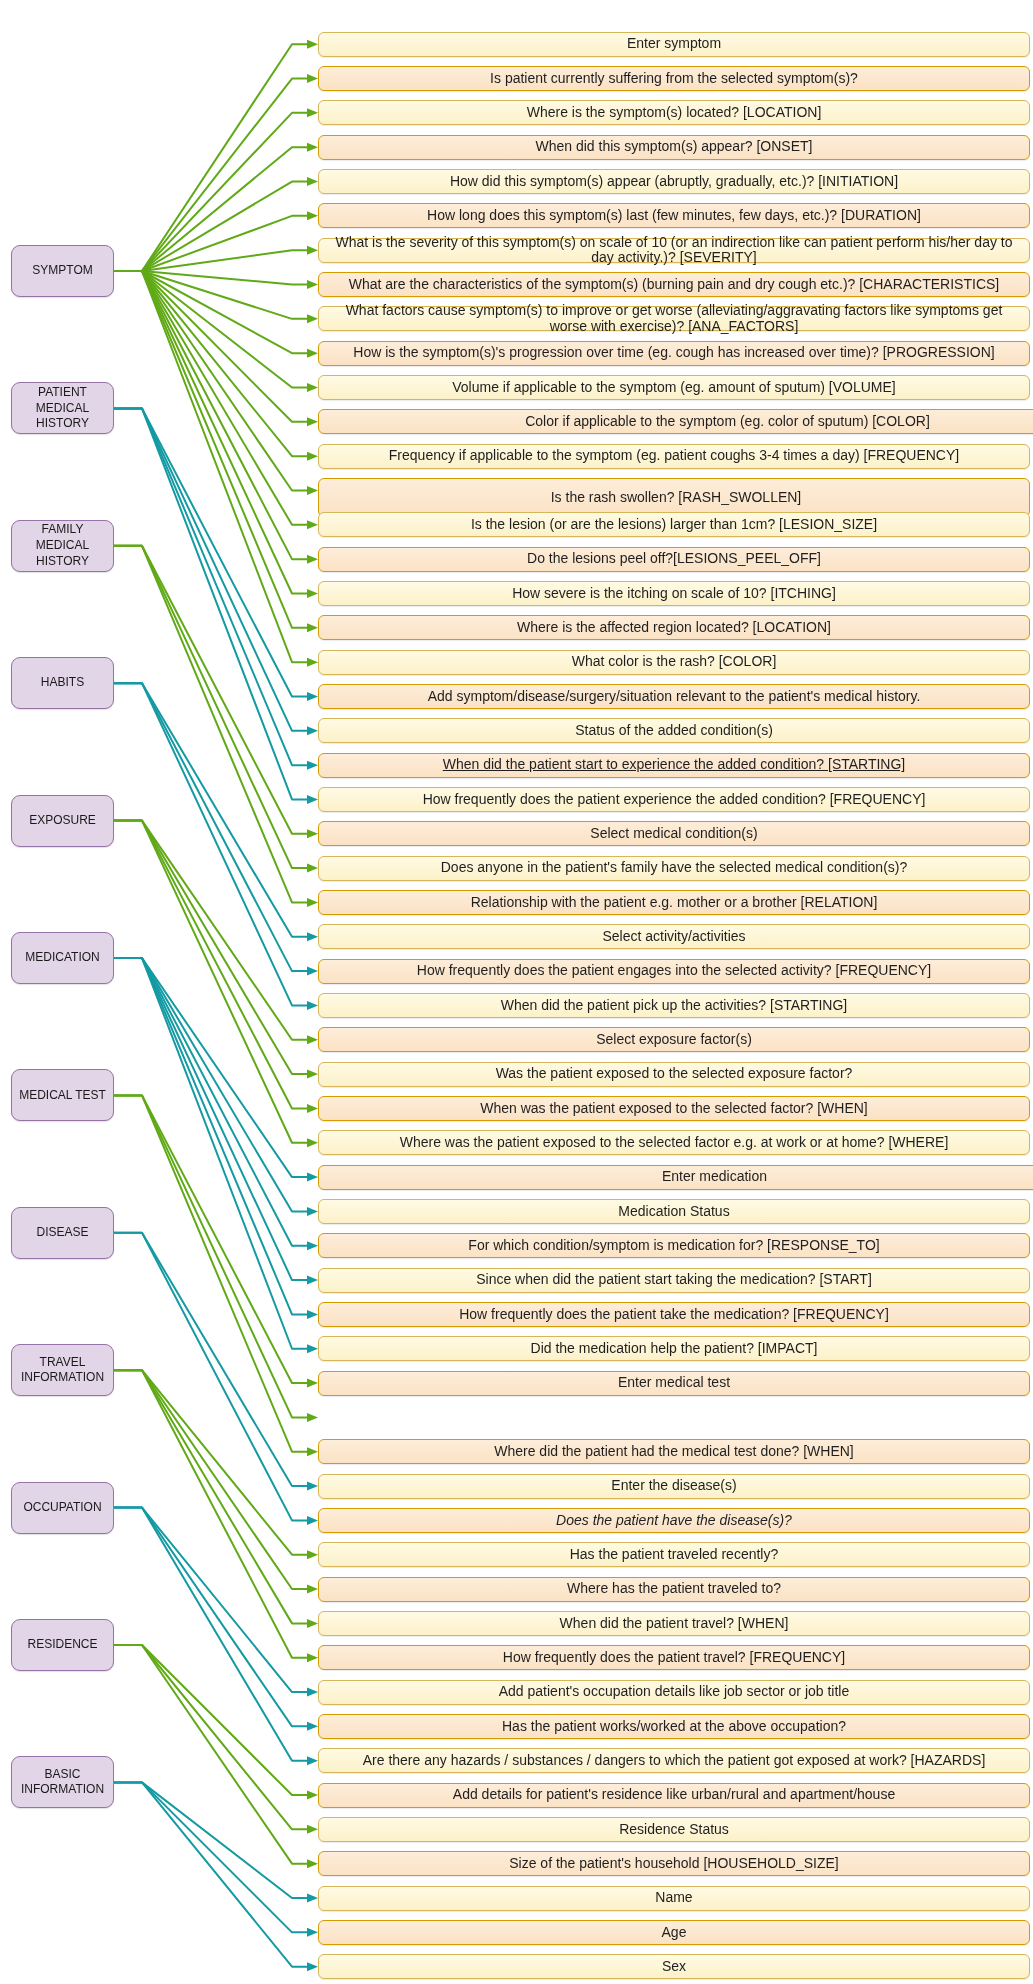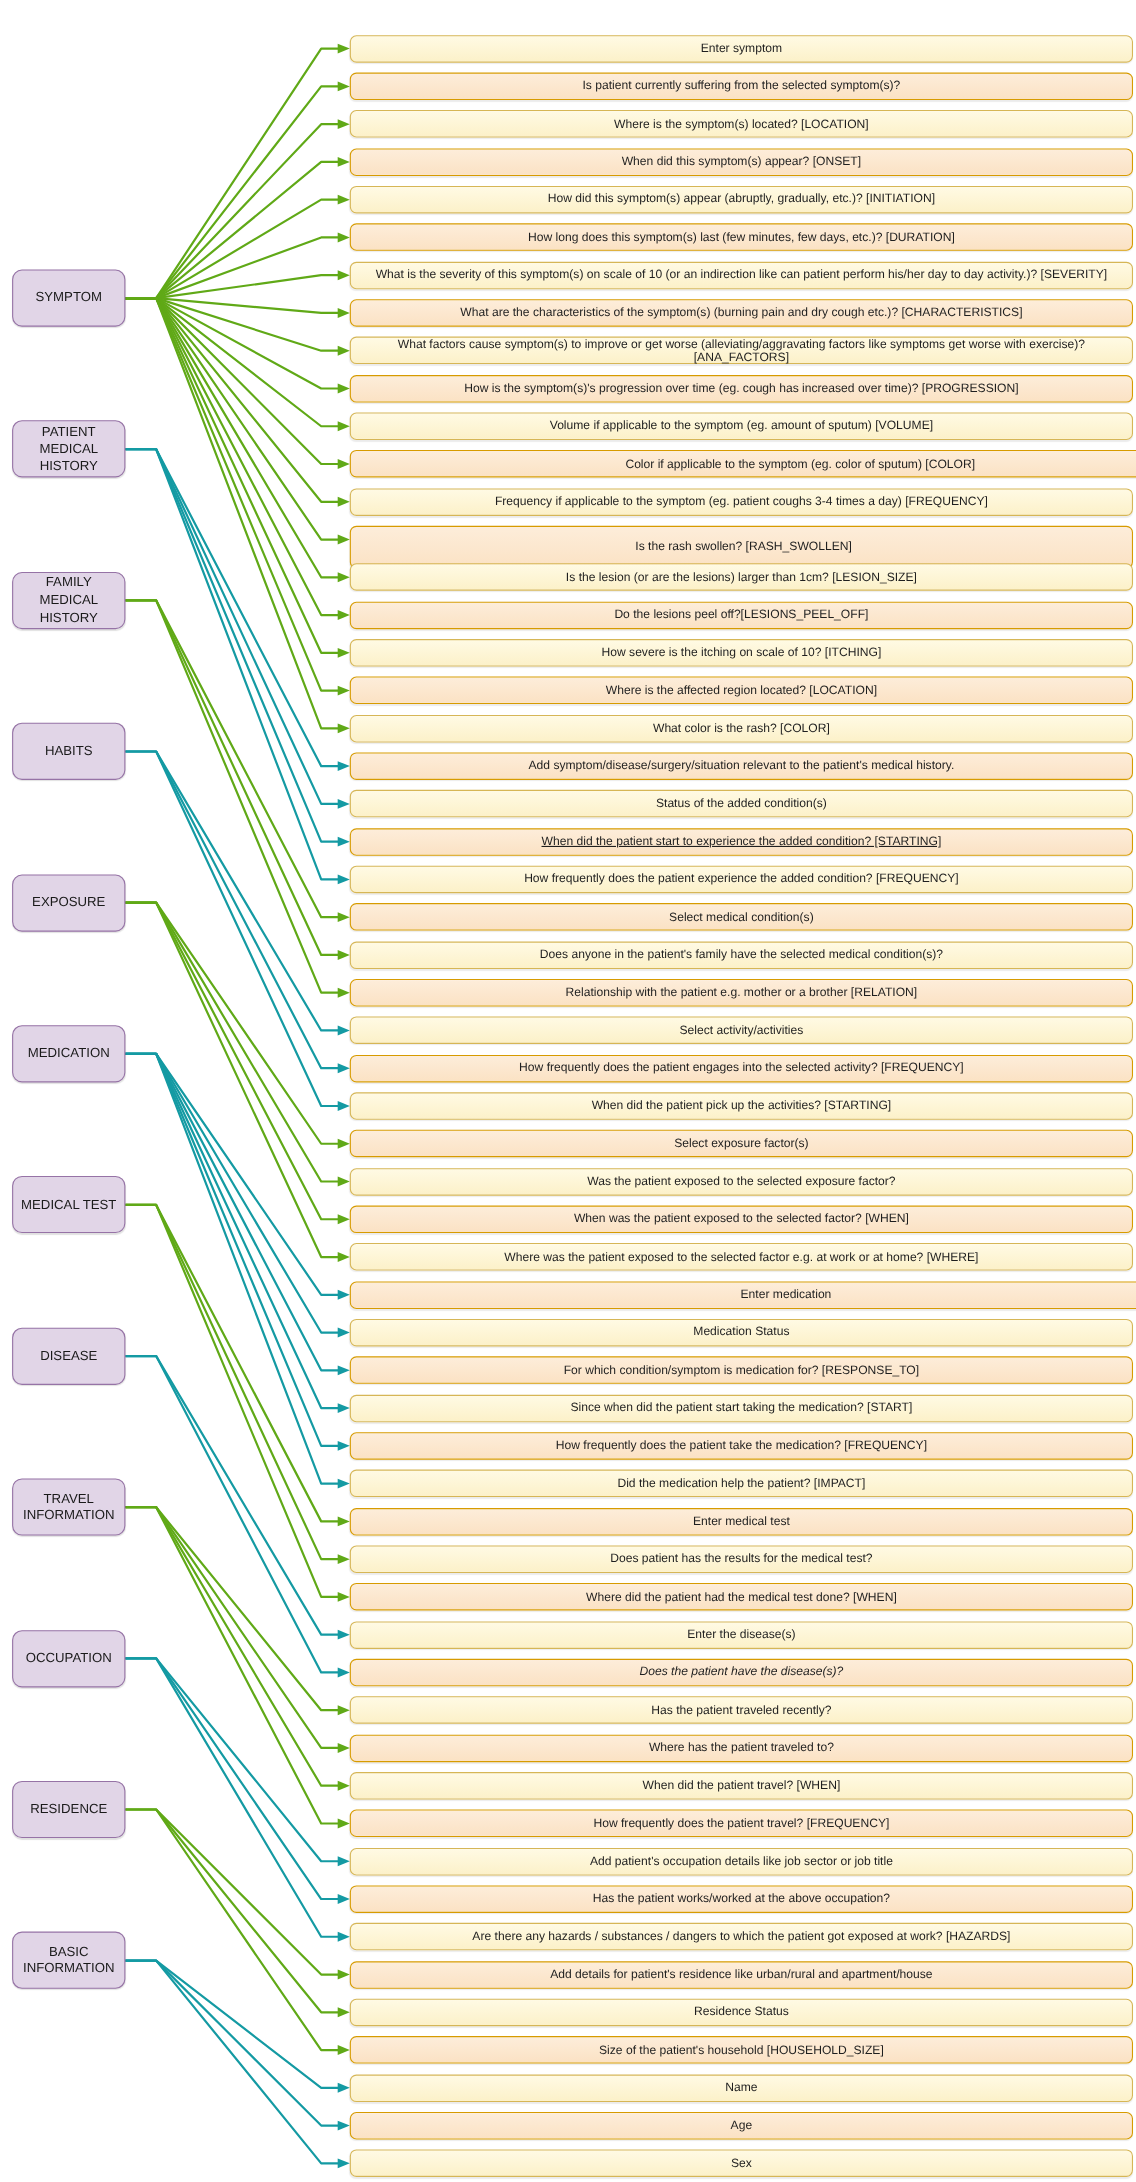--- a/index.html
+++ b/index.html
@@ -9,21 +9,21 @@
   .cat {
     position:absolute; box-sizing:border-box;
     background:#E1D5E7; border:1.5px solid #9673A6; border-radius:9px;
     display:flex; align-items:center; justify-content:center; text-align:center;
     font-size:12px; line-height:1.3; color:#1a1a1a; padding:3px 5px;
     box-shadow:0 1px 1px rgba(0,0,0,0.12);
   }
   .q {
     position:absolute; box-sizing:border-box; border-radius:6px;
     display:flex; align-items:center; justify-content:center; text-align:center;
-    font-size:11px; line-height:1.1; color:#1f1f1f; padding:0 12px;
+    font-size:14px; line-height:1.1; color:#1f1f1f; padding:0 12px;
     box-shadow:0 1px 1px rgba(0,0,0,0.08);
   }
   .q.yellow { background:linear-gradient(180deg,#FFFAE4 0%,#FCF1C9 100%); border:1px solid #D6B656; }
   .q.orange { background:linear-gradient(180deg,#FDEDDA 0%,#FBE2C4 100%); border:1.6px solid #D79B00; }
 </style>
 </head>
 <body>
 
 <div id="canvas">
   <svg id="connectors" viewBox="0 0 1033 1984" xmlns="http://www.w3.org/2000/svg">
@@ -181,21 +181,20 @@
     <div class="q yellow" style="left: 318px; top: 1130.26px; width: 712px; height: 25px;">Where was the patient exposed to the selected factor e.g. at work or at home? [WHERE]</div>
     <div class="cat" style="left: 11px; top: 794.6px; width: 103px; height: 52px;">EXPOSURE</div>
     <div class="q orange" style="left: 318px; top: 1164.59px; width: 793px; height: 25px;">Enter medication</div>
     <div class="q yellow" style="left: 318px; top: 1198.92px; width: 712px; height: 25px;">Medication Status</div>
     <div class="q orange" style="left: 318px; top: 1233.25px; width: 712px; height: 25px;">For which condition/symptom is medication for? [RESPONSE_TO]</div>
     <div class="q yellow" style="left: 318px; top: 1267.58px; width: 712px; height: 25px;">Since when did the patient start taking the medication? [START]</div>
     <div class="q orange" style="left: 318px; top: 1301.91px; width: 712px; height: 25px;">How frequently does the patient take the medication? [FREQUENCY]</div>
     <div class="q yellow" style="left: 318px; top: 1336.24px; width: 712px; height: 25px;">Did the medication help the patient? [IMPACT]</div>
     <div class="cat" style="left: 11px; top: 932px; width: 103px; height: 52px;">MEDICATION</div>
     <div class="q orange" style="left: 318px; top: 1370.57px; width: 712px; height: 25px;">Enter medical test</div>
-    <div class="q yellow" style="left: 318px; top: 1404.9px; width: 712px; height: 25px;">Does patient has the results for the medical test?</div>
     <div class="q orange" style="left: 318px; top: 1439.23px; width: 712px; height: 25px;">Where did the patient had the medical test done? [WHEN]</div>
     <div class="cat" style="left: 11px; top: 1069.4px; width: 103px; height: 52px;">MEDICAL TEST</div>
     <div class="q yellow" style="left: 318px; top: 1473.56px; width: 712px; height: 25px;">Enter the disease(s)</div>
     <div class="q orange" style="left: 318px; top: 1507.89px; width: 712px; height: 25px; font-style: italic;">Does the patient have the disease(s)?</div>
     <div class="cat" style="left: 11px; top: 1206.8px; width: 103px; height: 52px;">DISEASE</div>
     <div class="q yellow" style="left: 318px; top: 1542.22px; width: 712px; height: 25px;">Has the patient traveled recently?</div>
     <div class="q orange" style="left: 318px; top: 1576.55px; width: 712px; height: 25px;">Where has the patient traveled to?</div>
     <div class="q yellow" style="left: 318px; top: 1610.88px; width: 712px; height: 25px;">When did the patient travel? [WHEN]</div>
     <div class="q orange" style="left: 318px; top: 1645.21px; width: 712px; height: 25px;">How frequently does the patient travel? [FREQUENCY]</div>
     <div class="cat" style="left: 11px; top: 1344.2px; width: 103px; height: 52px;">TRAVEL INFORMATION</div>

